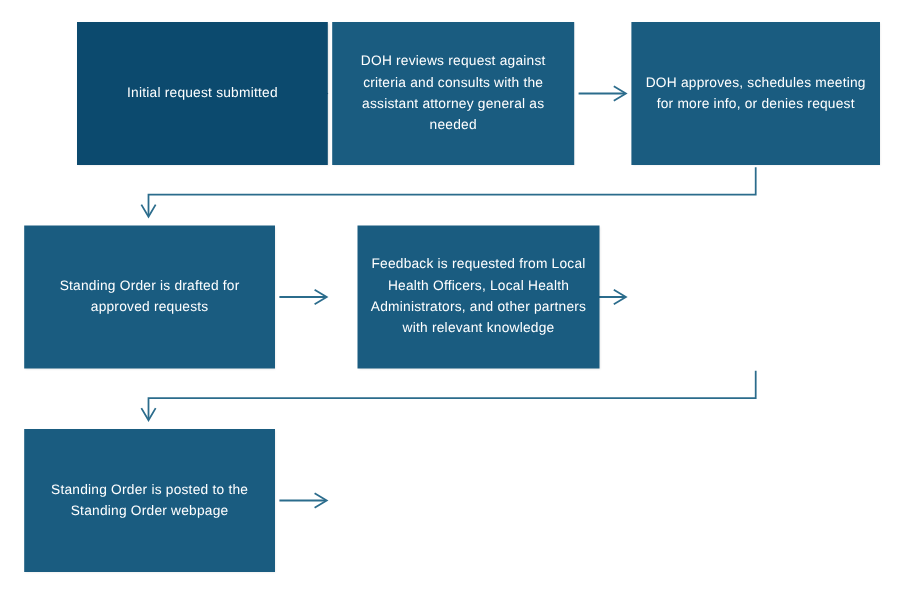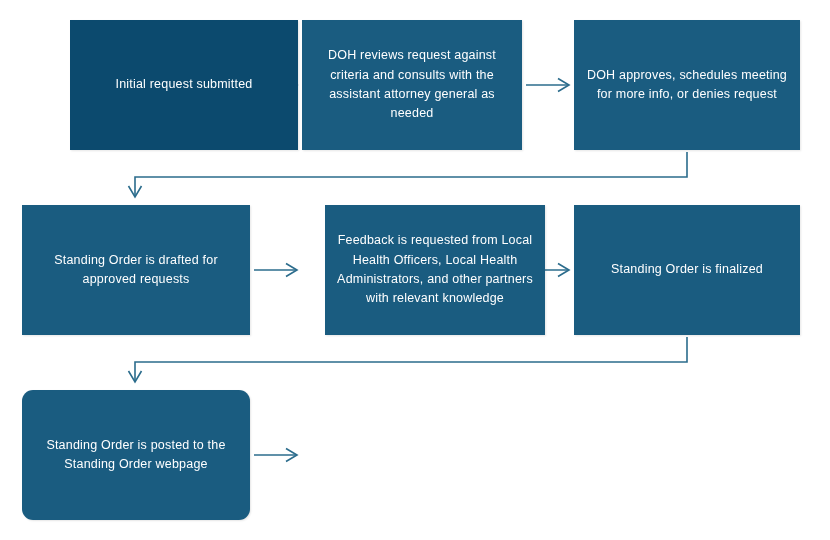--- a/index.html
+++ b/index.html
@@ -40,21 +40,21 @@
   }
   
   #node-1 { left: 22px;  top: 20px;  width: 228px; height: 130px; }
   #node-2 { left: 302px; top: 20px;  width: 220px; height: 130px; }
   #node-3 { left: 574px; top: 20px;  width: 226px; height: 130px; align-items: center; }
   
   #node-4 { left: 22px;  top: 205px; width: 228px; height: 130px; }
   #node-5 { left: 301px; top: 205px; width: 220px; height: 130px; margin-left: 24px; }
   #node-6 { left: 574px; top: 205px; width: 226px; height: 130px; }
   
-  #node-7 { left: 22px;  top: 390px; width: 228px; height: 130px; border-radius: 11px; }
+  #node-7 { left: 22px;  top: 390px; width: 228px; height: 130px; }
   #node-8 { left: 302px; top: 390px; width: 220px; height: 130px; }
 
   .connector {
     position: absolute;
     left: 0;
     top: 0;
     width: 830px;
     height: 540px;
     pointer-events: none;
     overflow: visible;
@@ -127,22 +127,19 @@
   </div>
 
   <div class="node" id="node-4" style="background: rgb(26, 92, 128); color: rgb(255, 255, 255);">
     <span class="node-label">Standing Order is drafted for approved requests</span>
   </div>
 
   <div class="node" id="node-5" style="background: rgb(26, 92, 128); color: rgb(255, 255, 255);">
     <span class="node-label">Feedback is requested from Local Health Officers, Local Health Administrators,  and other partners with relevant knowledge</span>
   </div>
 
-  <div class="node" id="node-6" style="background: rgb(26, 92, 128); color: rgb(255, 255, 255);">
-    <span class="node-label">Standing Order is finalized</span>
-  </div>
 
   <div class="node" id="node-7" style="background: rgb(26, 92, 128); color: rgb(255, 255, 255);">
     <span class="node-label">Standing Order is posted to the Standing Order webpage</span>
   </div>
 
 
 </div>
 
 </body></html>

